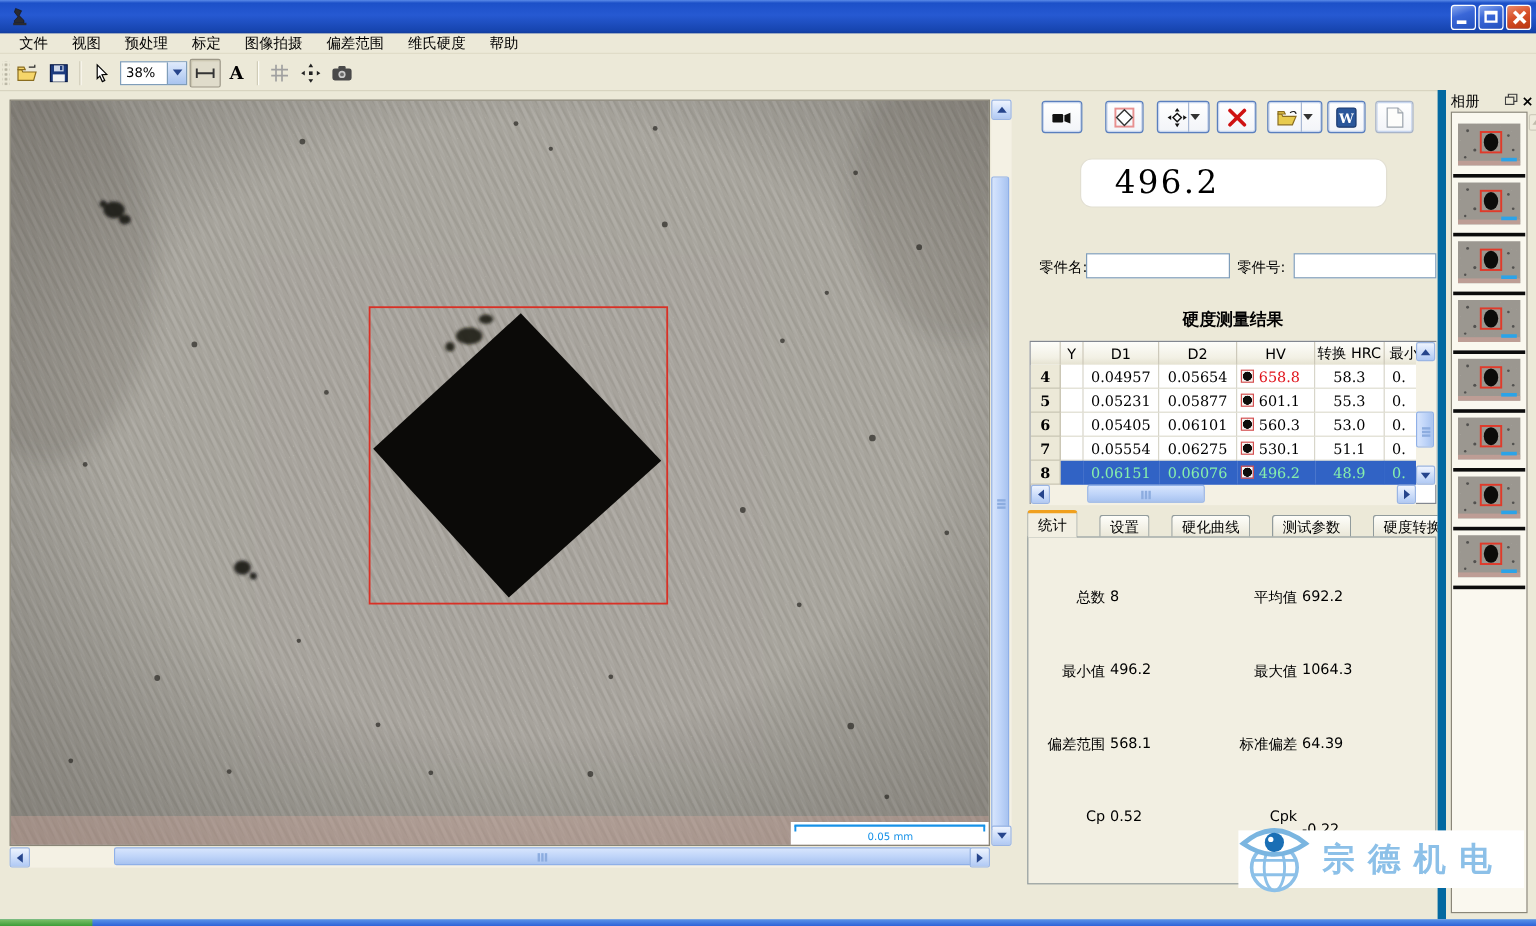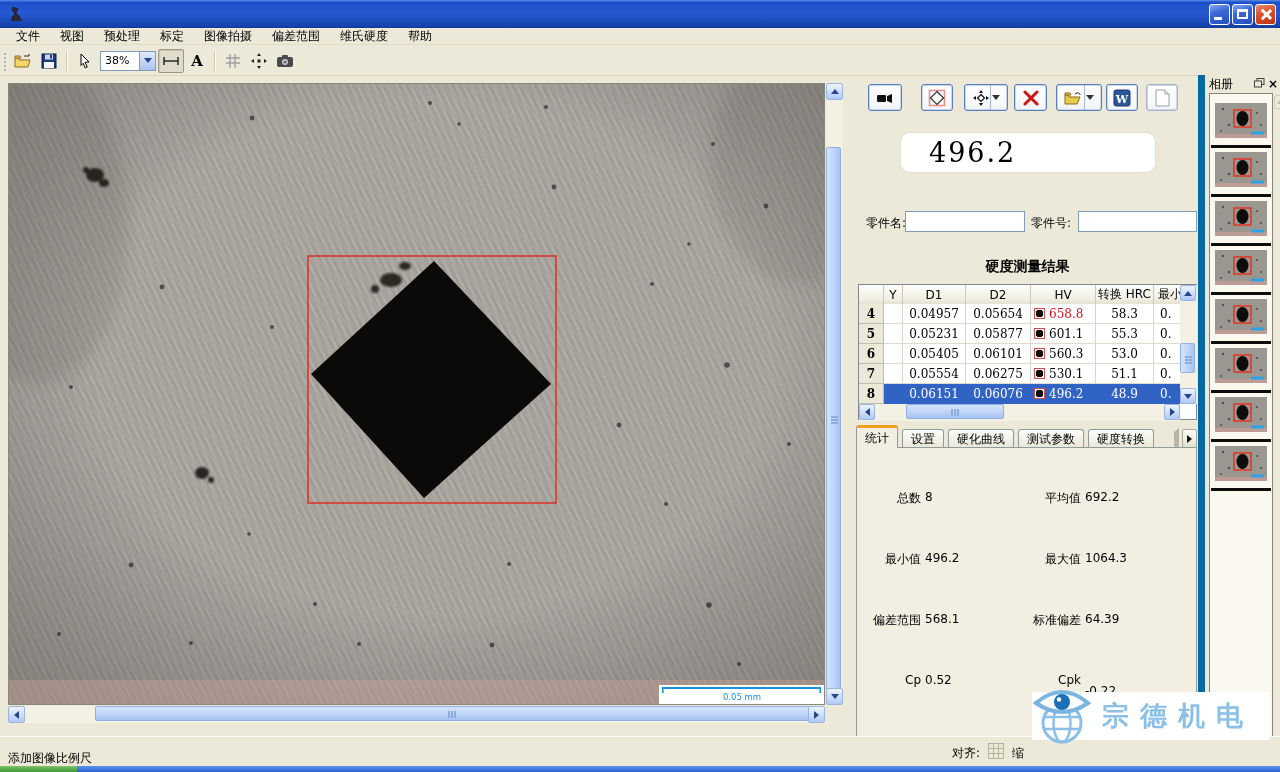--- a/index.html
+++ b/index.html
@@ -80,27 +80,27 @@
   .cell { border-right:1px solid #d8d6ca; border-bottom:1px solid #dedccf; font-size:12px; font-family:"DejaVu Serif",serif;
     display:flex; align-items:center; justify-content:center; white-space:nowrap; overflow:hidden; }
   .c-num { width:25px; background:#ece9d8; border-right:1px solid #c2beac; border-bottom:1px solid #c2beac; font-weight:bold; }
   .c-y { width:19px; } .c-d1 { width:63px; } .c-d2 { width:65px; }
   .c-hv { width:65px; justify-content:flex-start; padding-left:3px; gap:4px; }
   .c-hrc { width:58px; } .c-min { width:27px; border-right:none; justify-content:flex-start; padding-left:6px; }
   .h-num { width:25px; } .h-y { width:19px; } .h-d1 { width:63px; } .h-d2 { width:65px; }
   .h-hv { width:65px; } .h-hrc { width:58px; } .h-min { width:27px; border-right:none; justify-content:flex-start; padding-left:4px; }
   .hv-ico { width:11px; height:11px; border:1px solid #d45050; background:radial-gradient(circle at 50% 50%, #0d0d0b 0 3.6px, #f5f5f2 4px); flex:0 0 auto; }
   .hv-val.red { color:#e0121a; }
-  .trow.sel .cell:not(.c-num) { background:#3163c5; color:#ffffff; border-color:#3163c5; }
+  .trow.sel .cell:not(.c-num) { background:#3163c5; color:#86efac; border-color:#3163c5; }
 
   
   .tabstrip { position:absolute; left:856px; top:425px; width:341px; height:23px; display:flex; align-items:flex-end; }
   .tab { height:19px; border:1px solid #919b9c; border-bottom:none; border-radius:3px 3px 0 0;
     background:linear-gradient(180deg,#fefefa,#e9e6d6); display:flex; align-items:center; justify-content:center;
-    font-size:12px; margin-right:4px; padding:0 8px; white-space:nowrap; }
+    font-size:12px; margin-right:18px; padding:0 8px; white-space:nowrap; }
   .tab.active { height:23px; background:#f2efe2; border-top:3px solid #f0a01e; font-weight:normal; position:relative; z-index:2; }
   .tab-arrows { margin-left:auto; display:flex; align-items:center; gap:3px; height:19px; }
   .ta-left { opacity:.35; }
   .ta-right { width:15px; height:19px; border:1px solid #aca899; border-radius:2px; background:linear-gradient(180deg,#fdfcf8,#e4e1d0);
     display:flex; align-items:center; justify-content:center; }
   .tri-l2 { width:0;height:0;border-top:4px solid transparent;border-bottom:4px solid transparent;border-right:5px solid #555; }
   .tri-r2 { width:0;height:0;border-top:4px solid transparent;border-bottom:4px solid transparent;border-left:5px solid #111; }
 
   .tabpanel { position:absolute; left:856px; top:447px; width:341px; height:290px; border:1px solid #919b9c; background:#f2efe2; }
   .sf { position:absolute; height:20px; display:flex; align-items:flex-start; }
@@ -649,26 +649,20 @@
             <use href="#thumbG"></use>
           </svg>
     </div>
     <div class="thumb-sep"></div>
   </div>
     <span class="album-scroll">
         <span class="tri-u-dis"></span>
       </span>
   </div>
 
-  <div class="statusbar">
-    <span class="status-left">添加图像比例尺</span>
-    <span class="align-lab">对齐:</span>
-    <span class="align-grid"></span>
-    <span class="zoom-part">缩</span>
-  </div>
 
   <div class="taskbar">
       <span class="start"></span>
     </div>
 
   <div class="watermark">
     <svg width="64" height="58" viewBox="0 0 64 58">
       <circle cx="30" cy="36" r="19" fill="none" stroke="#8cc0e8" stroke-width="3"></circle>
       <ellipse cx="30" cy="36" rx="8.5" ry="19" fill="none" stroke="#8cc0e8" stroke-width="2.4"></ellipse>
       <line x1="11" y1="30" x2="49" y2="30" stroke="#8cc0e8" stroke-width="2.4"></line>

